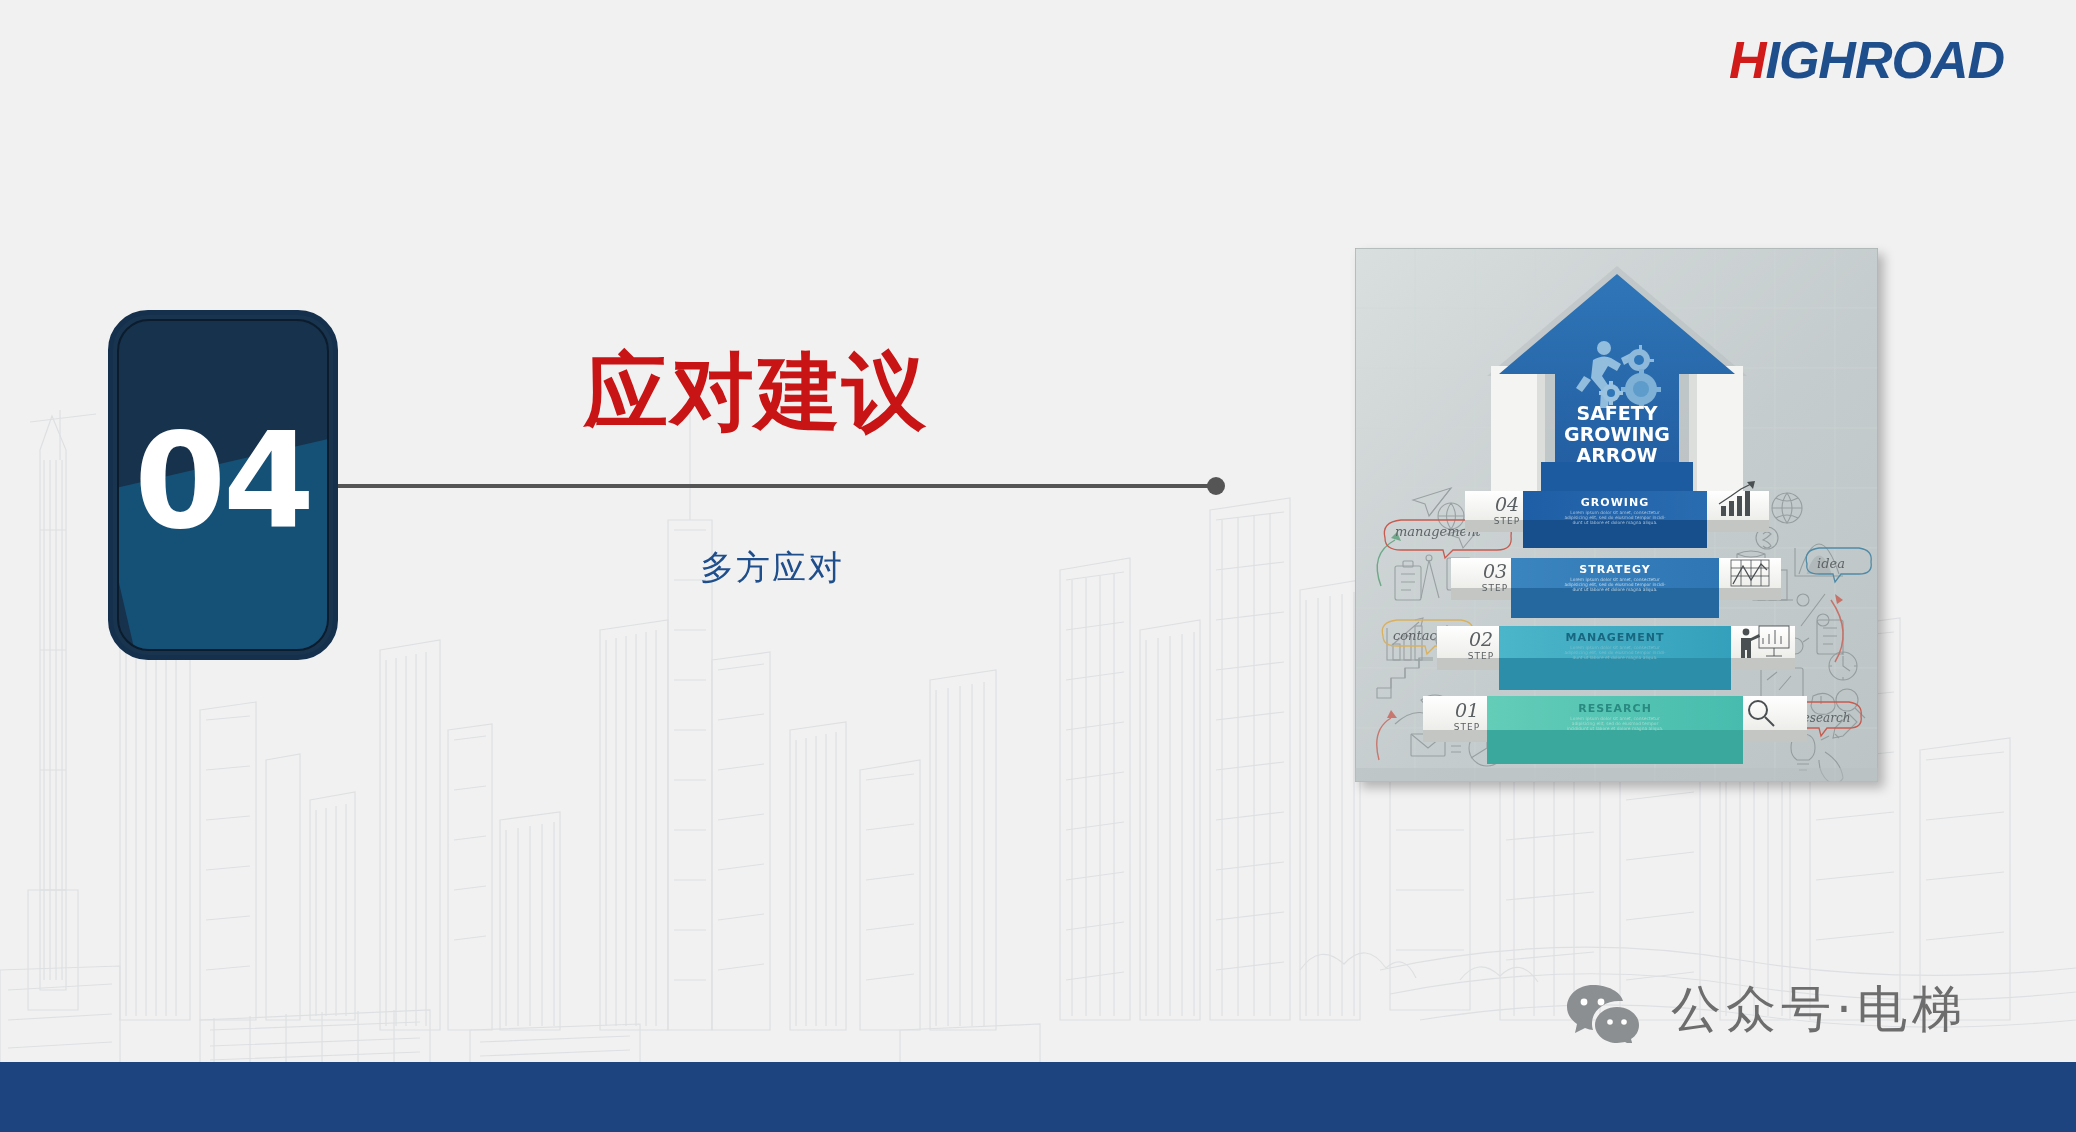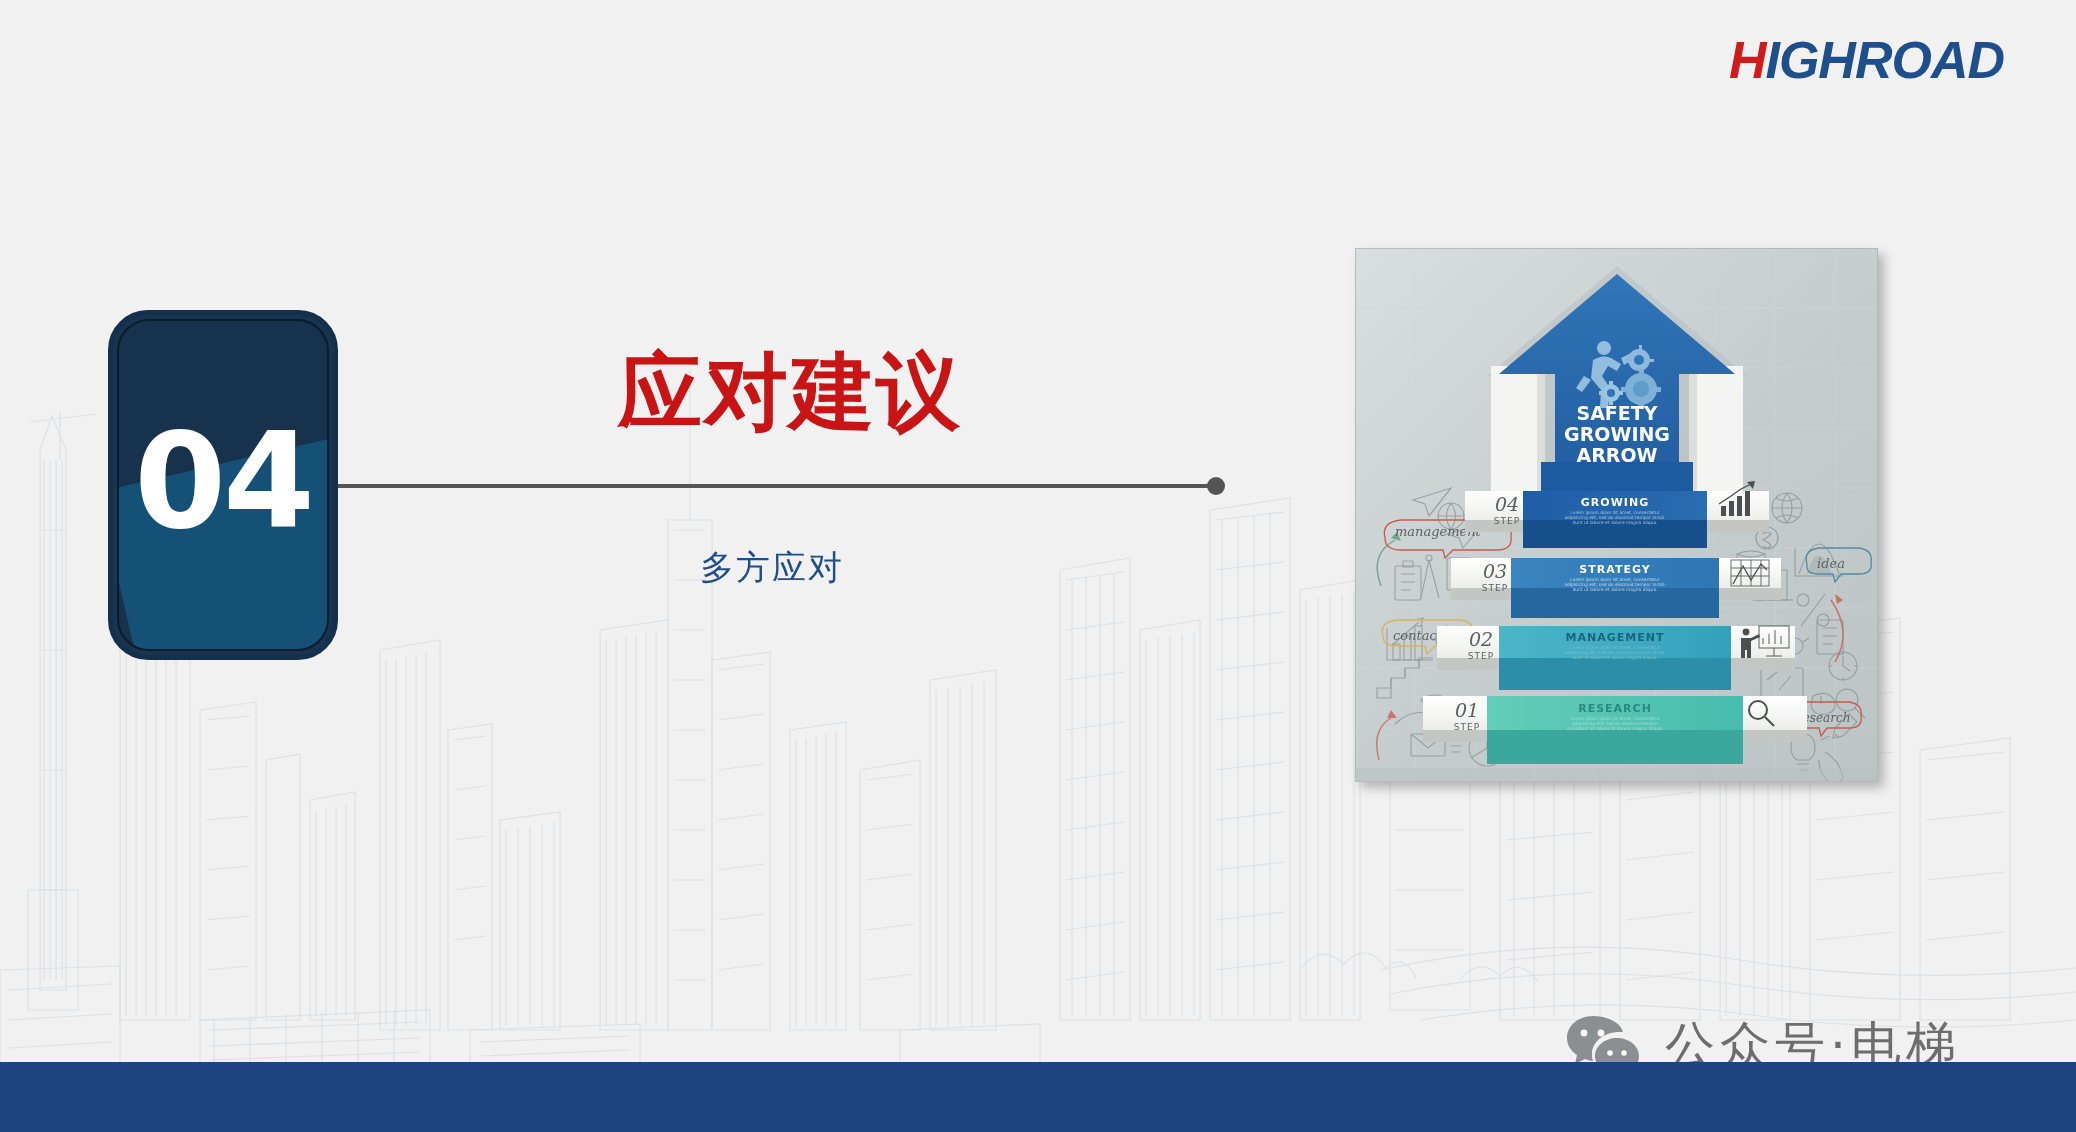--- a/index.html
+++ b/index.html
@@ -112,21 +112,21 @@
     top: 477px;
     width: 18px;
     height: 18px;
     border-radius: 50%;
     background: #555555;
   }
 
   
   .slide-title {
     position: absolute;
-    left: 618px;
+    left: 584px;
     top: 348px;
     font-size: 84px;
     font-weight: bold;
     color: #c81414;
     letter-spacing: 2px;
     line-height: 1.05;
     white-space: nowrap;
   }
   .slide-subtitle {
     position: absolute;
@@ -149,24 +149,24 @@
     background: #c6ccce;
     box-shadow: 6px 6px 10px rgba(0,0,0,0.25);
     overflow: hidden;
   }
   .info-card svg { display:block; width:100%; height:100%; }
 
   
   .watermark {
     position: absolute;
     left: 1565px;
-    top: 1012px;
+    top: 976px;
     display: flex;
-    align-items: flex-start;
-    gap: 24px;
+    align-items: flex-end;
+    gap: 30px;
     z-index: 6;
   }
   .wm-icon { width: 76px; height: 62px; display:block; }
   .wm-text {
     font-size: 50px;
     color: #6d6d6d;
     letter-spacing: 5px;
     white-space: nowrap;
     font-family: "DejaVu Sans", "Liberation Sans", sans-serif;
   }

